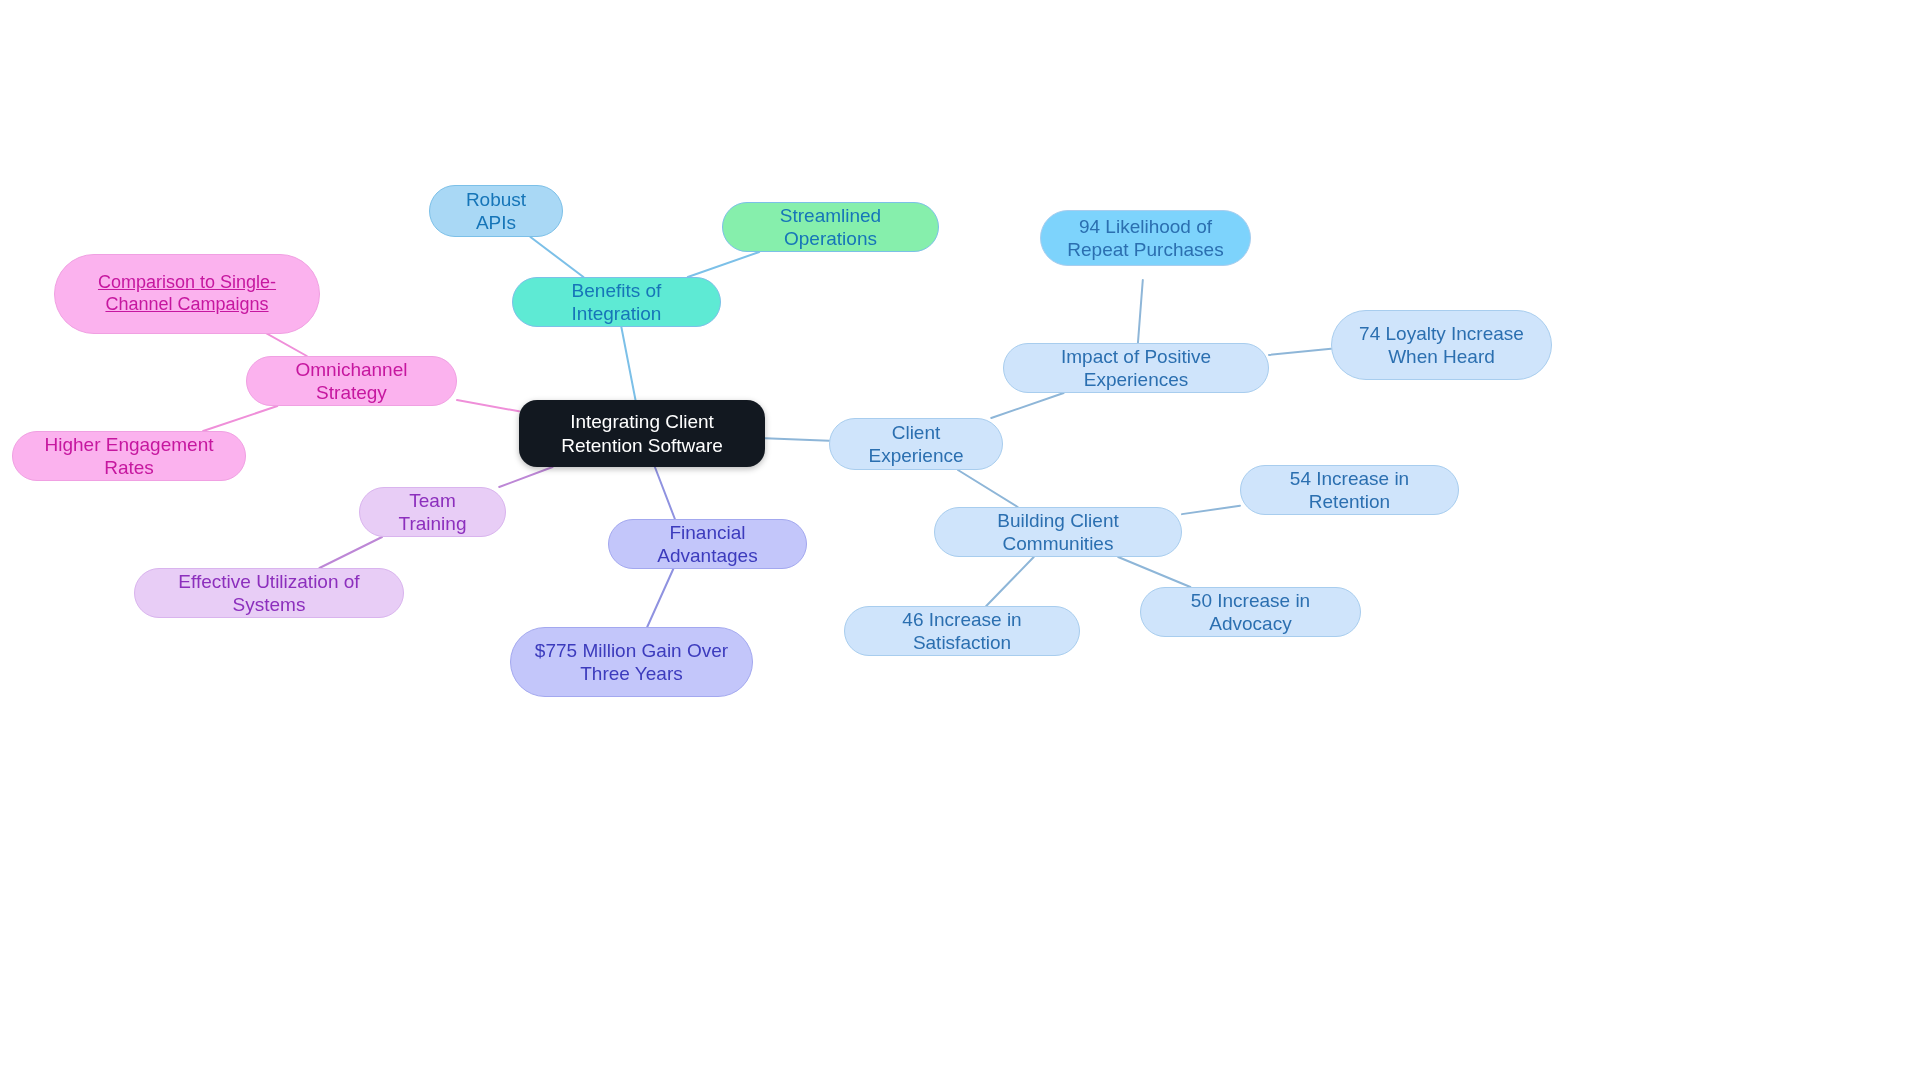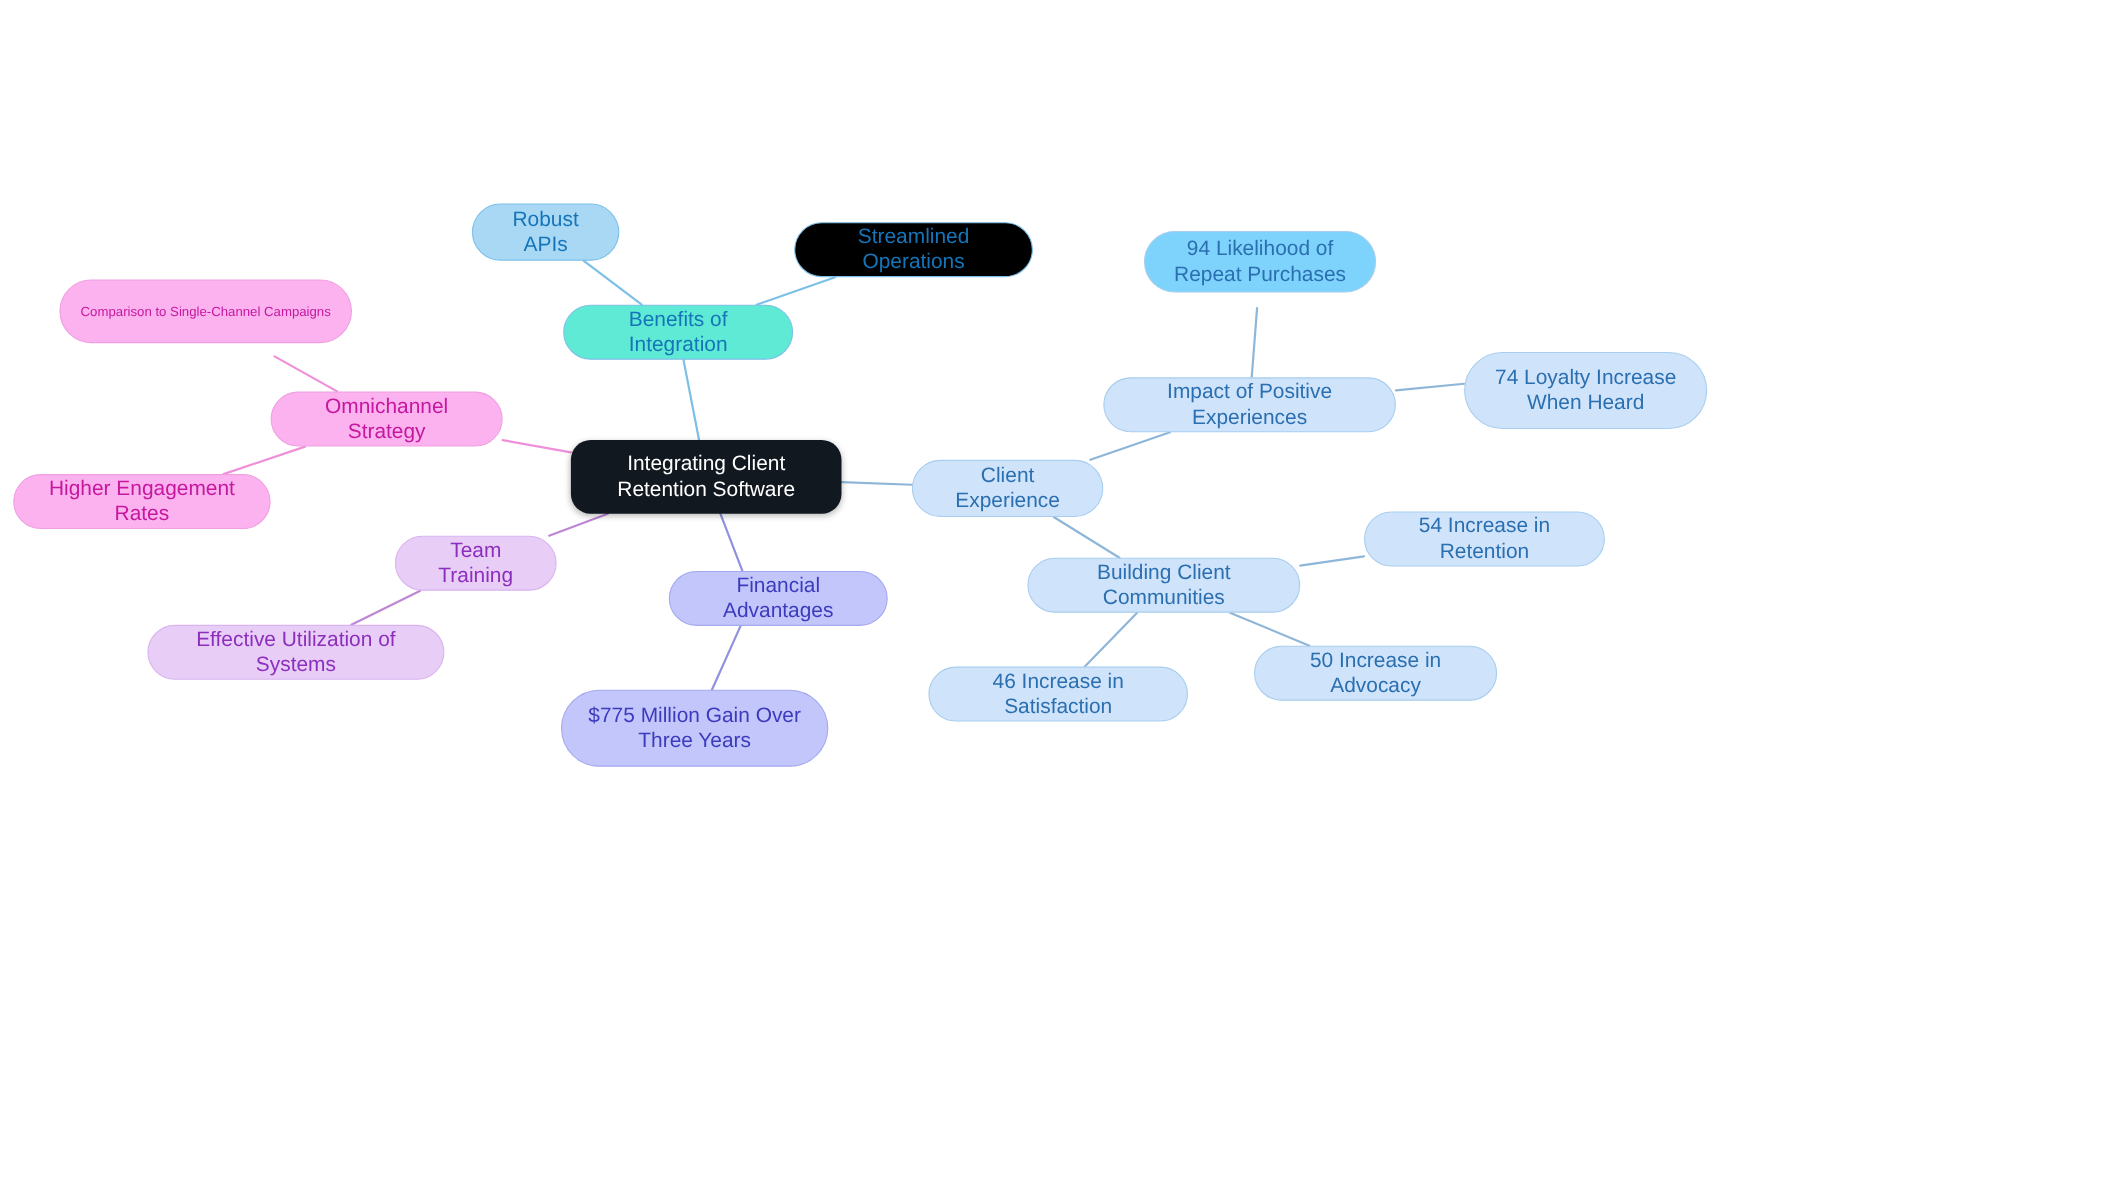--- a/index.html
+++ b/index.html
@@ -66,31 +66,31 @@
       <line x1="306.79891304347825" y1="356" x2="249.58152173913044" y2="324" stroke="#ef8fd9" stroke-width="2" stroke-linecap="round"></line>
       <line x1="277.33333333333337" y1="406" x2="203.16666666666666" y2="431" stroke="#ef8fd9" stroke-width="2" stroke-linecap="round"></line>
       <line x1="552.5955414012739" y1="467" x2="499.21974522292993" y2="487" stroke="#bd87d6" stroke-width="2" stroke-linecap="round"></line>
       <line x1="382.03703703703707" y1="537" x2="319.46296296296293" y2="568" stroke="#bd87d6" stroke-width="2" stroke-linecap="round"></line>
       <line x1="654.8846153846154" y1="467" x2="674.8846153846154" y2="519" stroke="#8f92e0" stroke-width="2" stroke-linecap="round"></line>
       <line x1="673.271186440678" y1="569" x2="647.2203389830509" y2="627" stroke="#8f92e0" stroke-width="2" stroke-linecap="round"></line>
     </svg>
   <div id="nodes">
       <div class="node root" style="left: 519px; top: 400px; width: 246px; height: 67px; font-size: 19px; background: rgb(18, 24, 32); color: rgb(255, 255, 255); border-color: transparent; border-width: 0px;">Integrating Client Retention Software</div>
       <div class="node" style="left: 429px; top: 185px; width: 134px; height: 52px; font-size: 19px; background: rgb(169, 216, 245); color: rgb(22, 117, 184); border-color: rgb(124, 192, 232);">Robust APIs</div>
-      <div class="node" style="left: 722px; top: 202px; width: 217px; height: 50px; font-size: 19px; background: #000000; color: rgb(22, 117, 184); border-color: rgb(124, 192, 232);">Streamlined Operations</div>
+      <div class="node" style="left: 722px; top: 202px; width: 217px; height: 50px; font-size: 19px; background: #86efac; color: rgb(22, 117, 184); border-color: rgb(124, 192, 232);">Streamlined Operations</div>
       <div class="node" style="left: 512px; top: 277px; width: 209px; height: 50px; font-size: 19px; background: #5eead4; color: rgb(22, 117, 184); border-color: rgb(124, 192, 232);">Benefits of Integration</div>
       <div class="node" style="left: 829px; top: 418px; width: 174px; height: 52px; font-size: 19px; background: rgb(207, 228, 251); color: rgb(43, 111, 176); border-color: rgb(168, 205, 238);">Client Experience</div>
       <div class="node" style="left: 1003px; top: 343px; width: 266px; height: 50px; font-size: 19px; background: rgb(207, 228, 251); color: rgb(43, 111, 176); border-color: rgb(168, 205, 238);">Impact of Positive Experiences</div>
       <div class="node" style="left: 1040px; top: 210px; width: 211px; height: 56px; font-size: 19px; background: #7dd3fc; color: rgb(43, 111, 176); border-color: rgb(168, 205, 238);">94 Likelihood of Repeat Purchases</div>
-      <div class="node" style="left: 1331px; top: 320px; width: 221px; height: 70px; font-size: 19px; background: rgb(207, 228, 251); color: rgb(43, 111, 176); border-color: rgb(168, 205, 238);">74 Loyalty Increase When Heard</div>
+      <div class="node" style="left: 1331px; top: 310px; width: 221px; height: 70px; font-size: 19px; background: rgb(207, 228, 251); color: rgb(43, 111, 176); border-color: rgb(168, 205, 238);">74 Loyalty Increase When Heard</div>
       <div class="node" style="left: 934px; top: 507px; width: 248px; height: 50px; font-size: 19px; background: rgb(207, 228, 251); color: rgb(43, 111, 176); border-color: rgb(168, 205, 238);">Building Client Communities</div>
       <div class="node" style="left: 1240px; top: 465px; width: 219px; height: 50px; font-size: 19px; background: rgb(207, 228, 251); color: rgb(43, 111, 176); border-color: rgb(168, 205, 238);">54 Increase in Retention</div>
       <div class="node" style="left: 1140px; top: 587px; width: 221px; height: 50px; font-size: 19px; background: rgb(207, 228, 251); color: rgb(43, 111, 176); border-color: rgb(168, 205, 238);">50 Increase in Advocacy</div>
       <div class="node" style="left: 844px; top: 606px; width: 236px; height: 50px; font-size: 19px; background: rgb(207, 228, 251); color: rgb(43, 111, 176); border-color: rgb(168, 205, 238);">46 Increase in Satisfaction</div>
       <div class="node" style="left: 246px; top: 356px; width: 211px; height: 50px; font-size: 19px; background: rgb(251, 178, 238); color: rgb(198, 23, 159); border-color: rgb(240, 160, 226);">Omnichannel Strategy</div>
-      <div class="node" style="left: 54px; top: 254px; width: 266px; height: 58px; font-size: 12px; background: rgb(251, 178, 238); color: rgb(198, 23, 159); border-color: rgb(240, 160, 226);">Comparison to Single-Channel Campaigns</div>
+      <div class="node" style="left: 54px; top: 254px; width: 266px; height: 80px; font-size: 18px; background: rgb(251, 178, 238); color: rgb(198, 23, 159); border-color: rgb(240, 160, 226); text-decoration: underline;">Comparison to Single-Channel Campaigns</div>
       <div class="node" style="left: 12px; top: 431px; width: 234px; height: 50px; font-size: 19px; background: rgb(251, 178, 238); color: rgb(198, 23, 159); border-color: rgb(240, 160, 226);">Higher Engagement Rates</div>
       <div class="node" style="left: 359px; top: 487px; width: 147px; height: 50px; font-size: 19px; background: rgb(232, 205, 246); color: rgb(140, 47, 189); border-color: rgb(217, 180, 238);">Team Training</div>
       <div class="node" style="left: 134px; top: 568px; width: 270px; height: 50px; font-size: 19px; background: rgb(232, 205, 246); color: rgb(140, 47, 189); border-color: rgb(217, 180, 238);">Effective Utilization of Systems</div>
       <div class="node" style="left: 608px; top: 519px; width: 199px; height: 50px; font-size: 19px; background: rgb(195, 198, 250); color: rgb(60, 59, 189); border-color: rgb(163, 168, 239);">Financial Advantages</div>
       <div class="node" style="left: 510px; top: 627px; width: 243px; height: 70px; font-size: 19px; background: rgb(195, 198, 250); color: rgb(60, 59, 189); border-color: rgb(163, 168, 239);">$775 Million Gain Over Three Years</div>
     </div>
 </div>
 
 </body></html>

